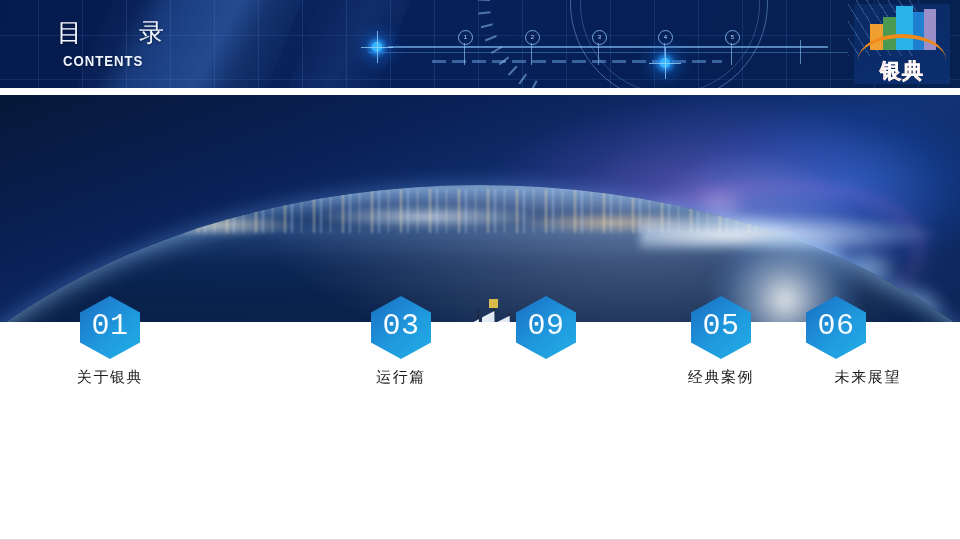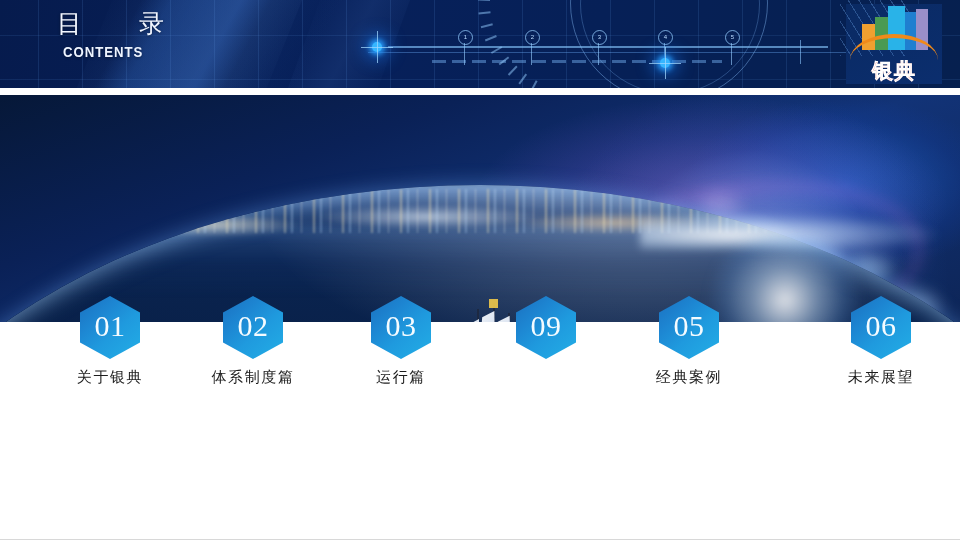--- a/index.html
+++ b/index.html
@@ -44,20 +44,21 @@
     position:absolute;left:300px;top:-30px;width:90px;height:170px;
     background:linear-gradient(100deg,rgba(255,255,255,0) 0%,rgba(110,165,250,.10) 50%,rgba(255,255,255,0) 100%);
     transform:skewX(-20deg);
   }
   .title-zone{position:absolute;left:57px;top:9px;}
   .title-cn{
     color:#f3f7ff;font-size:25px;line-height:29px;letter-spacing:16px;
     font-family:"DejaVu Serif","Liberation Serif",serif;
     text-shadow:0 1px 3px rgba(0,0,0,.45);
     white-space:nowrap;
+    margin-top:9px;
   }
   .title-en{
     color:#eef4ff;font-size:15px;line-height:19px;letter-spacing:1.1px;
     margin-top:4px;margin-left:6px;font-weight:700;
     font-family:"Liberation Sans","DejaVu Sans",sans-serif;
     transform:scaleX(.88);transform-origin:left center;
     text-shadow:0 1px 3px rgba(0,0,0,.4);
     white-space:nowrap;
   }
 
@@ -169,31 +170,31 @@
   .nav{position:absolute;left:0;top:296px;width:960px;height:96px;}
   .item{position:absolute;top:0;width:130px;text-align:center;}
   .hex{
     position:relative;width:60px;height:63px;margin:0 auto;
     background:linear-gradient(138deg,#1a6fbf 0%,#1d86d2 32%,#1f9ade 58%,#23aee6 100%);
     clip-path:polygon(50% 0%,100% 26%,100% 74%,50% 100%,0% 74%,0% 26%);
     display:flex;align-items:center;justify-content:center;
   }
   .hex-num{
     color:#f4fbff;font-size:30px;line-height:30px;font-weight:400;letter-spacing:.5px;
-    font-family:Liberation Serif, serif;
+    font-family:Liberation Mono, monospace;
     padding-bottom:3px;
   }
   .item-label{
     margin-top:9px;color:#1c1c1c;font-size:15px;line-height:19px;letter-spacing:1.6px;
     font-family:"DejaVu Serif","Liberation Serif",serif;
     white-space:nowrap;
   }
 
   
-  .logo{position:absolute;right:18px;top:4px;width:96px;height:80px;}
+  .logo{position:absolute;right:10px;top:4px;width:96px;height:80px;}
   .logo-bg{position:absolute;inset:0;background:linear-gradient(150deg,#0a2a63 0%,#0b2e6e 100%);}
   .bar{position:absolute;bottom:34px;}
   .arc{
     position:absolute;left:4px;bottom:24px;width:88px;height:22px;
     border-top:4px solid #f08a1a;border-radius:50% 50% 0 0 / 100% 100% 0 0;
   }
   .logo-cn{
     position:absolute;left:0;right:0;bottom:2px;text-align:center;
     color:#e02a1c;font-size:21px;line-height:22px;font-weight:700;letter-spacing:1px;
     font-family:"DejaVu Serif","Liberation Serif",serif;
@@ -305,48 +306,42 @@
 
   <div class="nav">
 
     <div class="item" style="left:45px;">
       <div class="hex">
         <span class="hex-num">01</span>
       </div>
       <div class="item-label">关于银典</div>
     </div>
 
-    <div class="item" style="left:188px;">
-      <div class="hex">
-        <span class="hex-num">02</span>
-      </div>
-      <div class="item-label">体系制度篇</div>
-    </div>
 
     <div class="item" style="left:336px;">
       <div class="hex">
         <span class="hex-num">03</span>
       </div>
       <div class="item-label">运行篇</div>
     </div>
 
     <div class="item" style="left:481px;">
       <div class="hex">
         <span class="hex-num">09</span>
       </div>
     </div>
 
-    <div class="item" style="left:624px;">
+    <div class="item" style="left:656px;">
       <div class="hex">
         <span class="hex-num">05</span>
       </div>
       <div class="item-label">经典案例</div>
     </div>
 
-    <div class="item" style="left:816px;">
+    <div class="item" style="left:771px;text-align:right;">
       <div class="hex">
         <span class="hex-num">06</span>
       </div>
       <div class="item-label">未来展望</div>
     </div>
 
   </div>
 
 </div>
 

